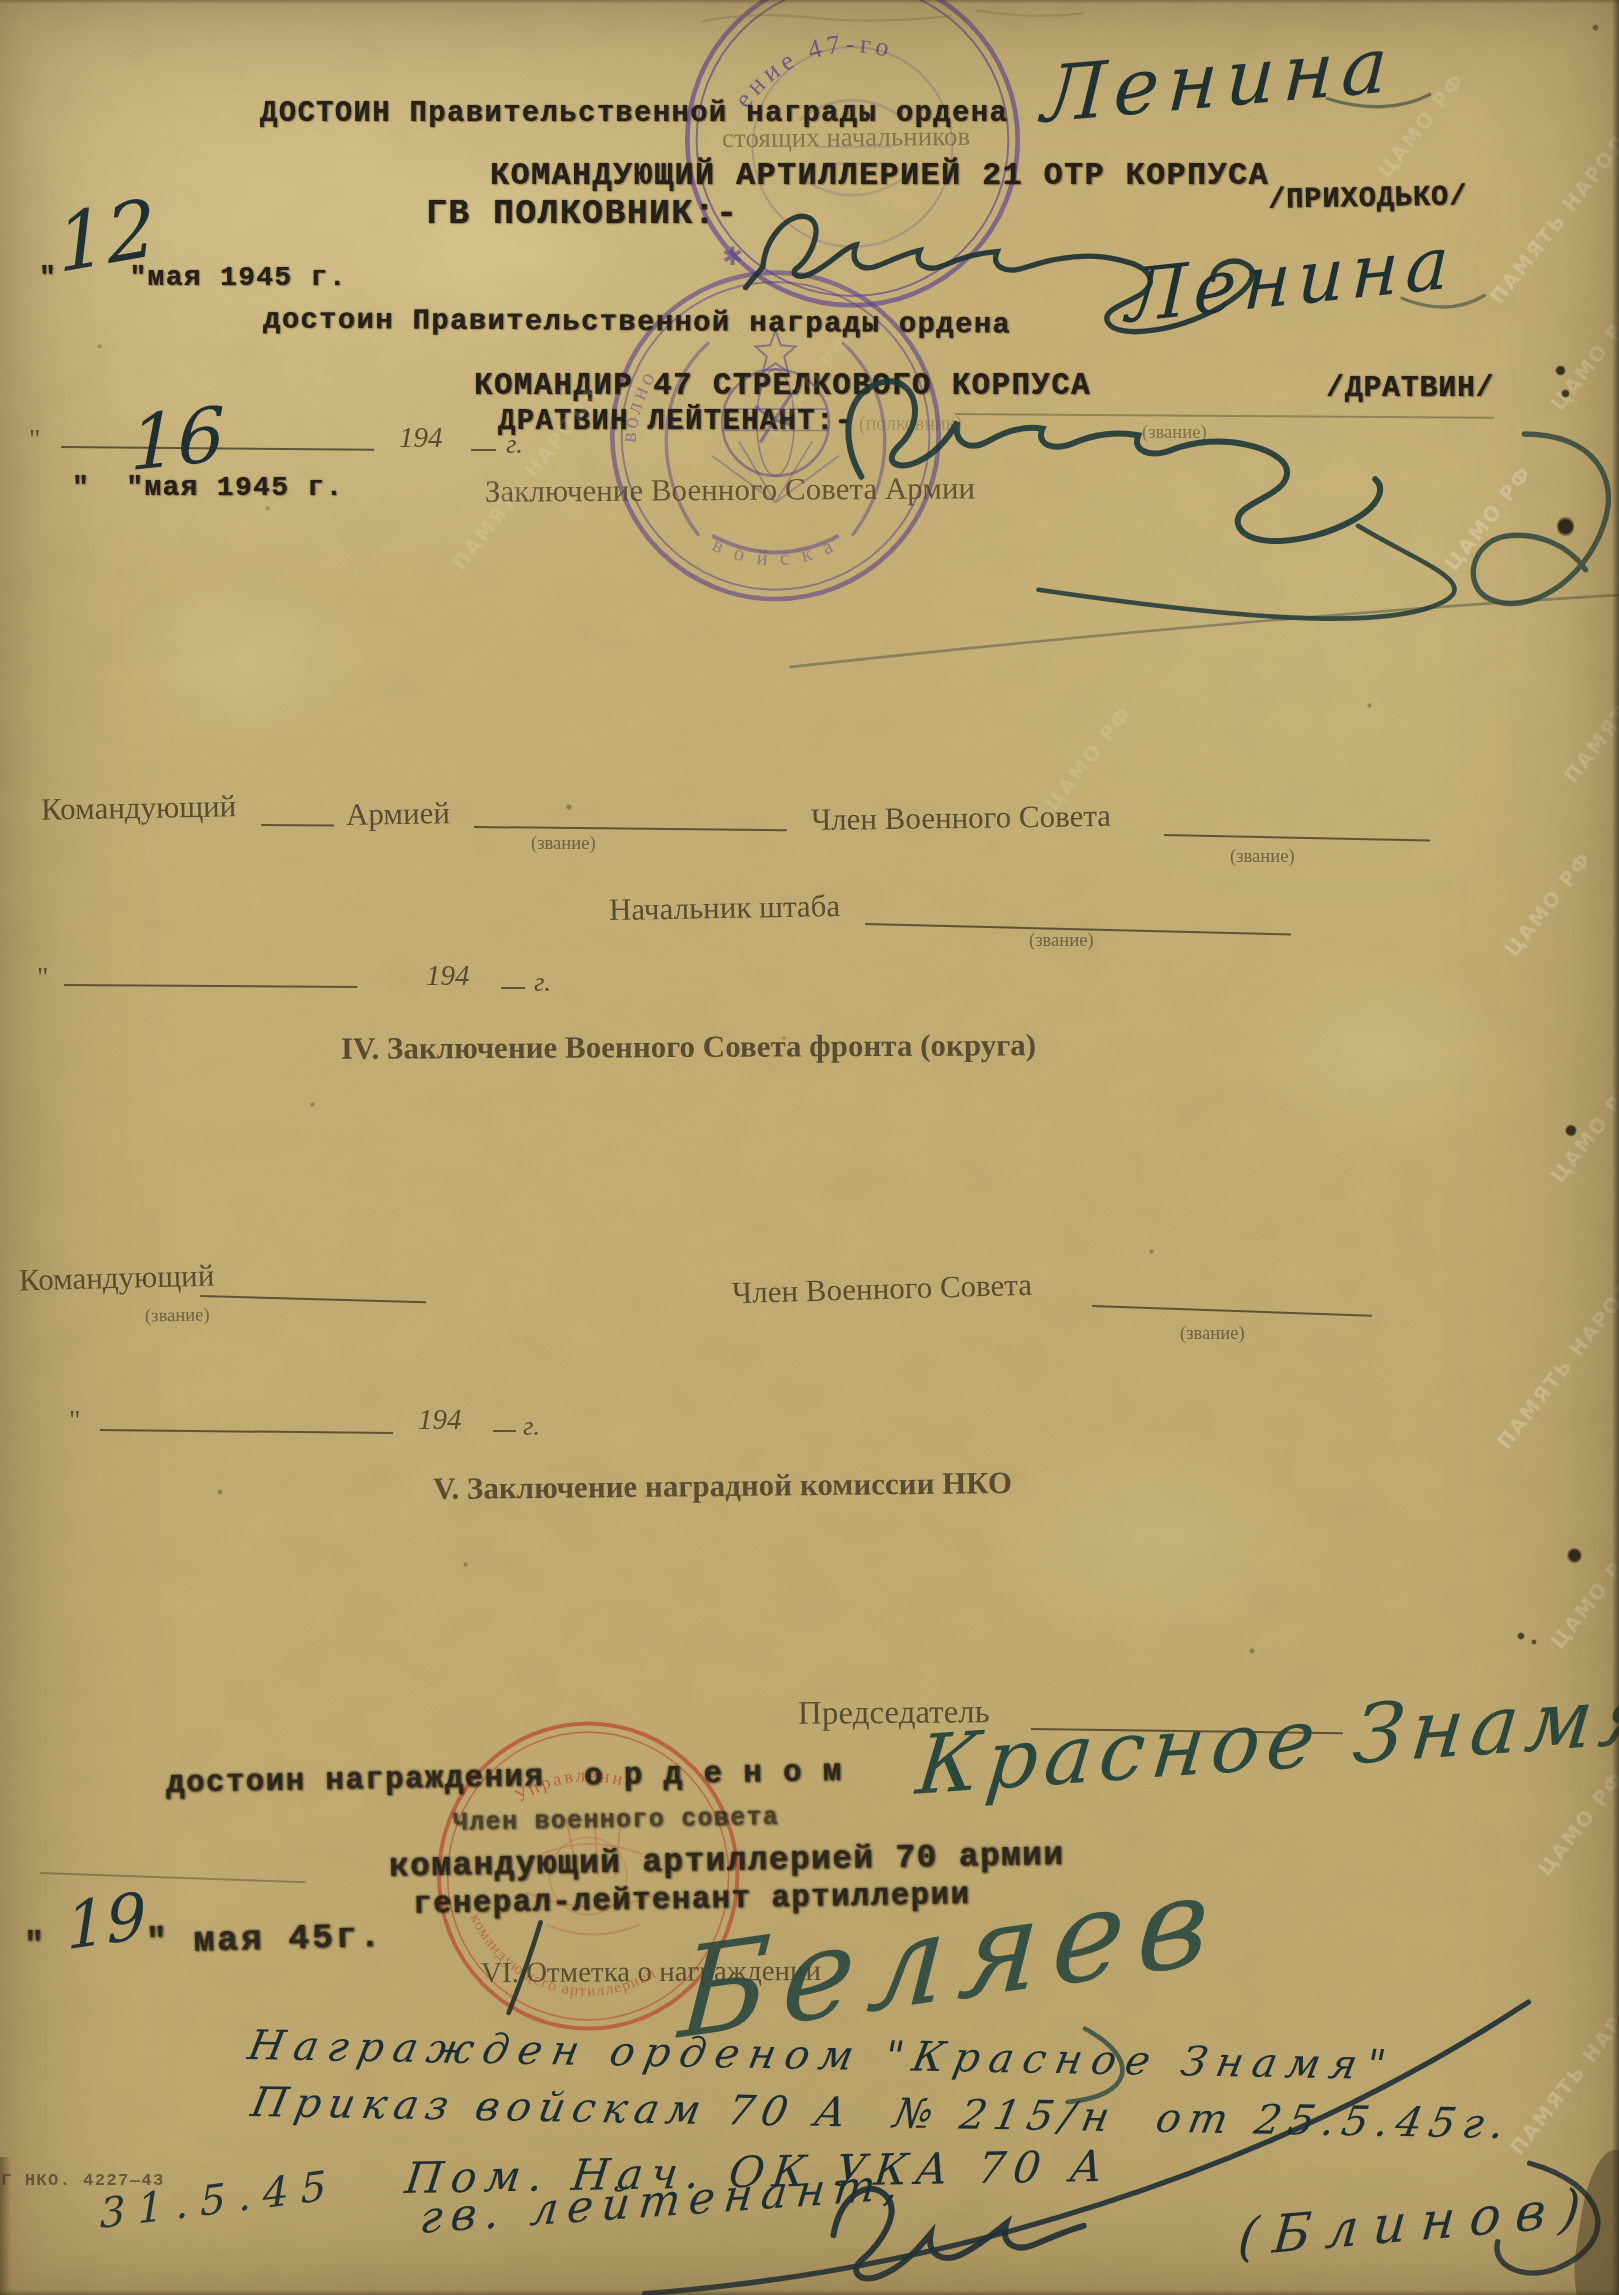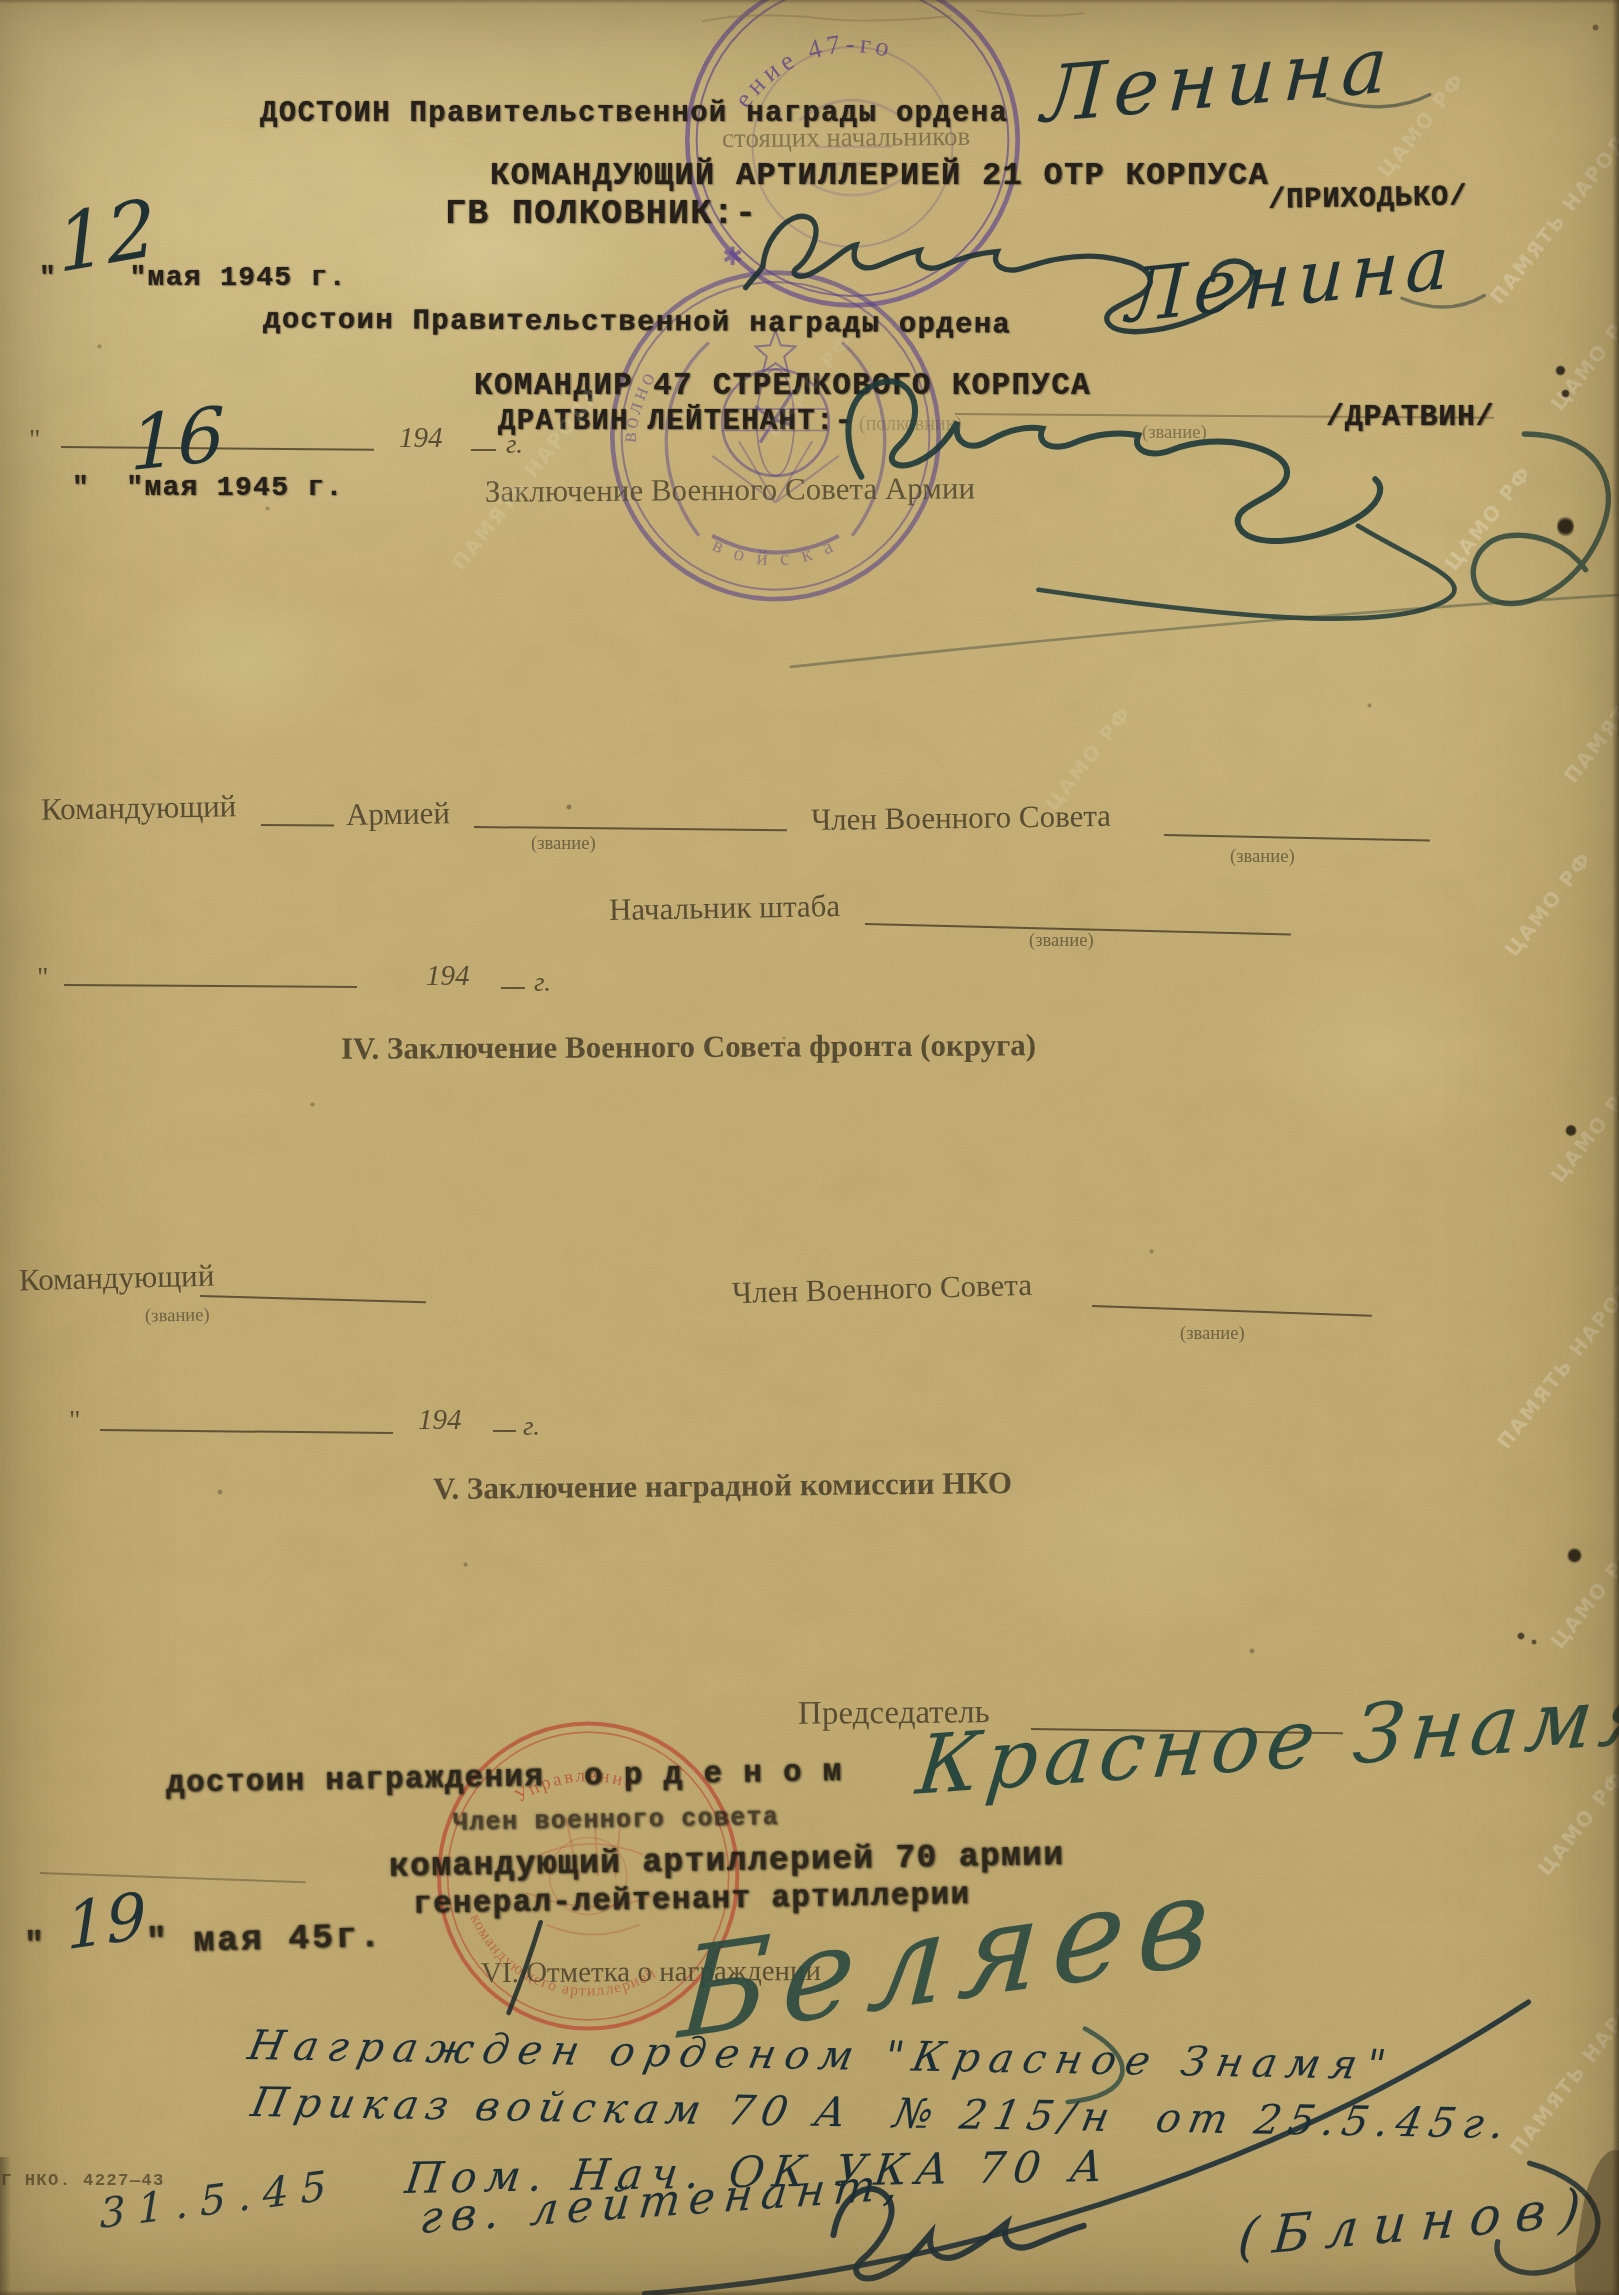--- a/index.html
+++ b/index.html
@@ -165,28 +165,28 @@
   <div class="p" style="left:798px;top:1696px;font-size:33px;transform:rotate(-.5deg);">Председатель</div>
   <div class="r" style="left:1031px;top:1728px;width:312px;transform:rotate(.8deg);"></div>
 
   <div class="r" style="left:40px;top:1872px;width:266px;opacity:.5;transform:rotate(2deg);"></div>
   <div class="p" style="left:481px;top:1957px;font-size:29px;opacity:.9;transform:rotate(-.4deg);">VI. Отметка о награждении</div>
 
   <div class="t" style="left:1.3px;top:2172px;font-size:17.3px;color:#554a2e;opacity:.8;text-shadow:none;">Г НКО. 4227—43</div>
 
   <div class="t" style="left:260px;top:99px;font-size:29px;">ДОСТОИН Правительственной награды ордена</div>
   <div class="t" style="left:490px;top:160px;font-size:32px;">КОМАНДУЮЩИЙ АРТИЛЛЕРИЕЙ 21 ОТР КОРПУСА</div>
-  <div class="t" style="left:426px;top:197px;font-size:35px;margin-left:19px;">ГВ ПОЛКОВНИК:-</div>
+  <div class="t" style="left:426px;top:197px;font-size:35px;">ГВ ПОЛКОВНИК:-</div>
   <div class="t" style="left:1268px;top:184px;font-size:29px;letter-spacing:0.7px;transform:rotate(-1deg);">/ПРИХОДЬКО/</div>
   <div class="t" style="left:39px;top:264px;font-size:28px;">"    "мая 1945 г.</div>
 
   <div class="t" style="left:263px;top:308px;font-size:29px;transform:rotate(.4deg);">достоин Правительственной награды ордена</div>
   <div class="t" style="left:474px;top:370px;font-size:31px;">КОМАНДИР 47 СТРЕЛКОВОГО КОРПУСА</div>
   <div class="t" style="left:498px;top:407px;font-size:29px;">ДРАТВИН ЛЕЙТЕНАНТ:-</div>
-  <div class="t" style="left:1326px;top:402px;font-size:30px;letter-spacing:0.7px;">/ДРАТВИН/</div>
+  <div class="t" style="left:1326px;top:373px;font-size:30px;letter-spacing:0.7px;">/ДРАТВИН/</div>
   <div class="t" style="left:72px;top:474px;font-size:28px;">"  "мая 1945 г.</div>
 
   <div class="tb" style="left:166px;top:1762px;font-size:31px;transform:rotate(-1deg);">достоин награждения  о р д е н о м</div>
   <div class="tb" style="left:453px;top:1808px;font-size:25px;opacity:.72;transform:rotate(-1deg);">Член военного совета</div>
   <div class="tb" style="left:389px;top:1845px;font-size:33px;transform:rotate(-1deg);">командующий артиллерией 70 армии</div>
   <div class="tb" style="left:413px;top:1884px;font-size:31px;transform:rotate(-1deg);">генерал-лейтенант артиллерии</div>
   <div class="tb" style="left:24px;top:1929px;font-size:33px;">"</div>
   <div class="tb" style="left:146px;top:1923px;font-size:35px;letter-spacing:2.7px;transform:rotate(-1.5deg);">" мая 45г.</div>
 
   <div class="h" style="left:1040px;top:57px;font-size:77px;letter-spacing:8px;transform:rotate(-5deg) skewX(-8deg);">Ленина</div>

